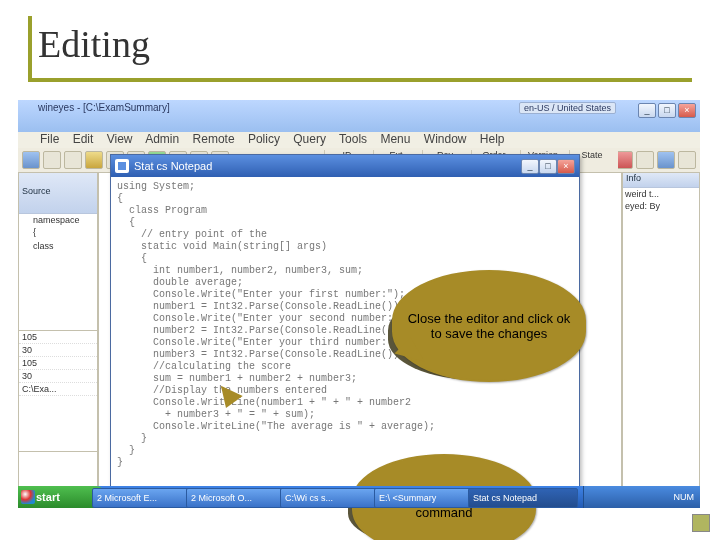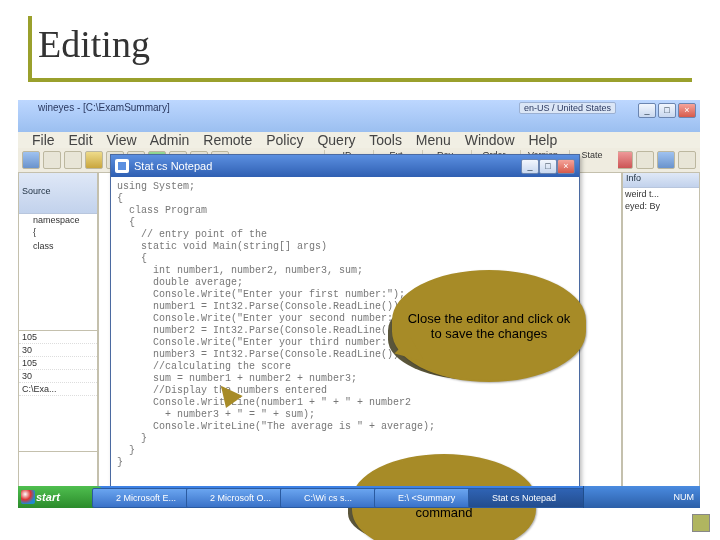--- a/index.html
+++ b/index.html
@@ -6,21 +6,21 @@
 .slide{width:720px;height:540px;position:relative;box-sizing:border-box}
 .title-rule{position:absolute;left:28px;top:16px;height:62px;border-left:4px solid #9aa02c;border-bottom:4px solid #9aa02c;width:660px}
 .title{position:absolute;left:38px;top:22px;font-family:'Times New Roman',serif;font-size:38px;color:#333}
 .shot{position:absolute;left:18px;top:100px;width:682px;height:408px;background:#e6e3d8}
 
 .outer-win{position:absolute;left:0;top:0;right:0;height:32px;background:linear-gradient(#bdd7ff,#9bbff0);border-bottom:1px solid #6a8bbd;font-size:10px}
 .outer-win .caption{position:absolute;left:20px;top:2px;color:#2b3960}
 .outer-win .ctl{position:absolute;right:4px;top:3px;display:flex;gap:2px}
 .winbtn{width:16px;height:13px;background:linear-gradient(#f2f6fd,#c9d8ef);border:1px solid #6b85b0;border-radius:2px;text-align:center;font-size:9px;line-height:13px;color:#234}
 .winbtn.red{background:linear-gradient(#f5a49a,#d65a4b);color:#fff}
-.menubar{position:absolute;left:0;top:32px;right:0;height:16px;background:#f1efe4;border-bottom:7px solid #14532d;font-size:14px;color:#444;padding-left:14px}
+.menubar{position:absolute;left:0;top:32px;right:0;height:16px;background:#f1efe4;border-bottom:7px solid #14532d;font-size:12px;color:#444;padding-left:22px}
 .menubar span{margin-right:10px}
 .toolbar1{position:absolute;left:0;top:48px;right:0;height:24px;background:#efece0;border-bottom:1px solid #c9c6b7}
 .toolbar1 .grp{position:absolute;top:3px;display:flex;gap:3px}
 .tb-ico{width:16px;height:16px;background:#e8e5d7;border:1px solid #bcb79f;border-radius:2px}
 .tb-ico.b{background:linear-gradient(#9fc2f0,#6a93cc)}
 .tb-ico.r{background:linear-gradient(#e99,#c55)}
 .tb-ico.g{background:linear-gradient(#9d9,#5a5)}
 .tb-ico.y{background:linear-gradient(#eedb8a,#c9a63e)}
 .lbl{font-size:9px;color:#555;align-self:center;margin:0 4px}
 .colhdr{position:absolute;top:48px;right:2px;height:18px;display:flex;font-size:9px;gap:4px;color:#333;background:#efece0;padding:2px 4px}
@@ -49,23 +49,23 @@
 .callout.c3{left:334px;top:354px;width:156px;height:74px}
 .tail{position:absolute;width:0;height:0;border-style:solid}
 .tail.t1{left:198px;top:290px;border-width:18px 10px 0 14px;border-color:#a78b27 transparent transparent transparent;transform:rotate(25deg)}
 .tail.t2{left:376px;top:244px;border-width:22px 22px 0 6px;border-color:#a78b27 transparent transparent transparent;transform:rotate(60deg)}
 .tail.t3{left:338px;top:396px;border-width:18px 20px 0 4px;border-color:#a78b27 transparent transparent transparent;transform:rotate(55deg)}
 .dark-bubble{position:absolute;background:#5a553a;border-radius:50%/45%}
 .dark-bubble.d1{left:370px;top:190px;width:180px;height:90px}
 .dark-bubble.d2{left:330px;top:374px;width:160px;height:72px}
 
 .taskbar{position:absolute;left:0;right:0;bottom:0;height:22px;background:linear-gradient(#3f83e6,#235bb4)}
-.startbtn{position:absolute;left:0;top:0;height:22px;width:70px;background:linear-gradient(#4fbf4f,#2b8b2b);color:#fff;font-size:11px;font-style:italic;font-weight:bold;display:flex;align-items:center;padding-left:18px;border-radius:0 10px 10px 0}
+.startbtn{position:absolute;left:0;top:0;height:22px;width:70px;background:linear-gradient(#4fbf4f,#2b8b2b);color:#fff;font-size:11px;font-weight:bold;display:flex;align-items:center;padding-left:18px;border-radius:0 10px 10px 0}
 .startbtn::before{content:"";position:absolute;left:3px;top:4px;width:14px;height:14px;background:radial-gradient(circle at 30% 30%,#fff,#d33 40%,#28c 70%);border-radius:2px}
-.task{position:absolute;top:2px;height:18px;background:linear-gradient(#6aa5f0,#3a72c8);border:1px solid #2a5aa0;border-radius:2px;font-size:9px;color:#fff;display:flex;align-items:center;padding:0 23px}
+.task{position:absolute;top:2px;height:18px;background:linear-gradient(#6aa5f0,#3a72c8);border:1px solid #2a5aa0;border-radius:2px;font-size:9px;color:#fff;display:flex;align-items:center;padding:0 4px}
 .task.active{background:linear-gradient(#2f63b4,#234d8e)}
 .tray{position:absolute;right:0;top:0;height:22px;width:110px;background:linear-gradient(#4a8be0,#2c5fa8);border-left:1px solid #1f4d8c;font-size:9px;color:#fff;display:flex;align-items:center;justify-content:flex-end;padding-right:6px}
 .foot-sq{position:absolute;right:10px;bottom:8px;width:16px;height:16px;background:#b0b560;border:1px solid #888}
 </style>
 </head>
 <body>
 
 <div class="slide">
   <div class="title-rule"></div>
   <div class="title">Editing</div>

